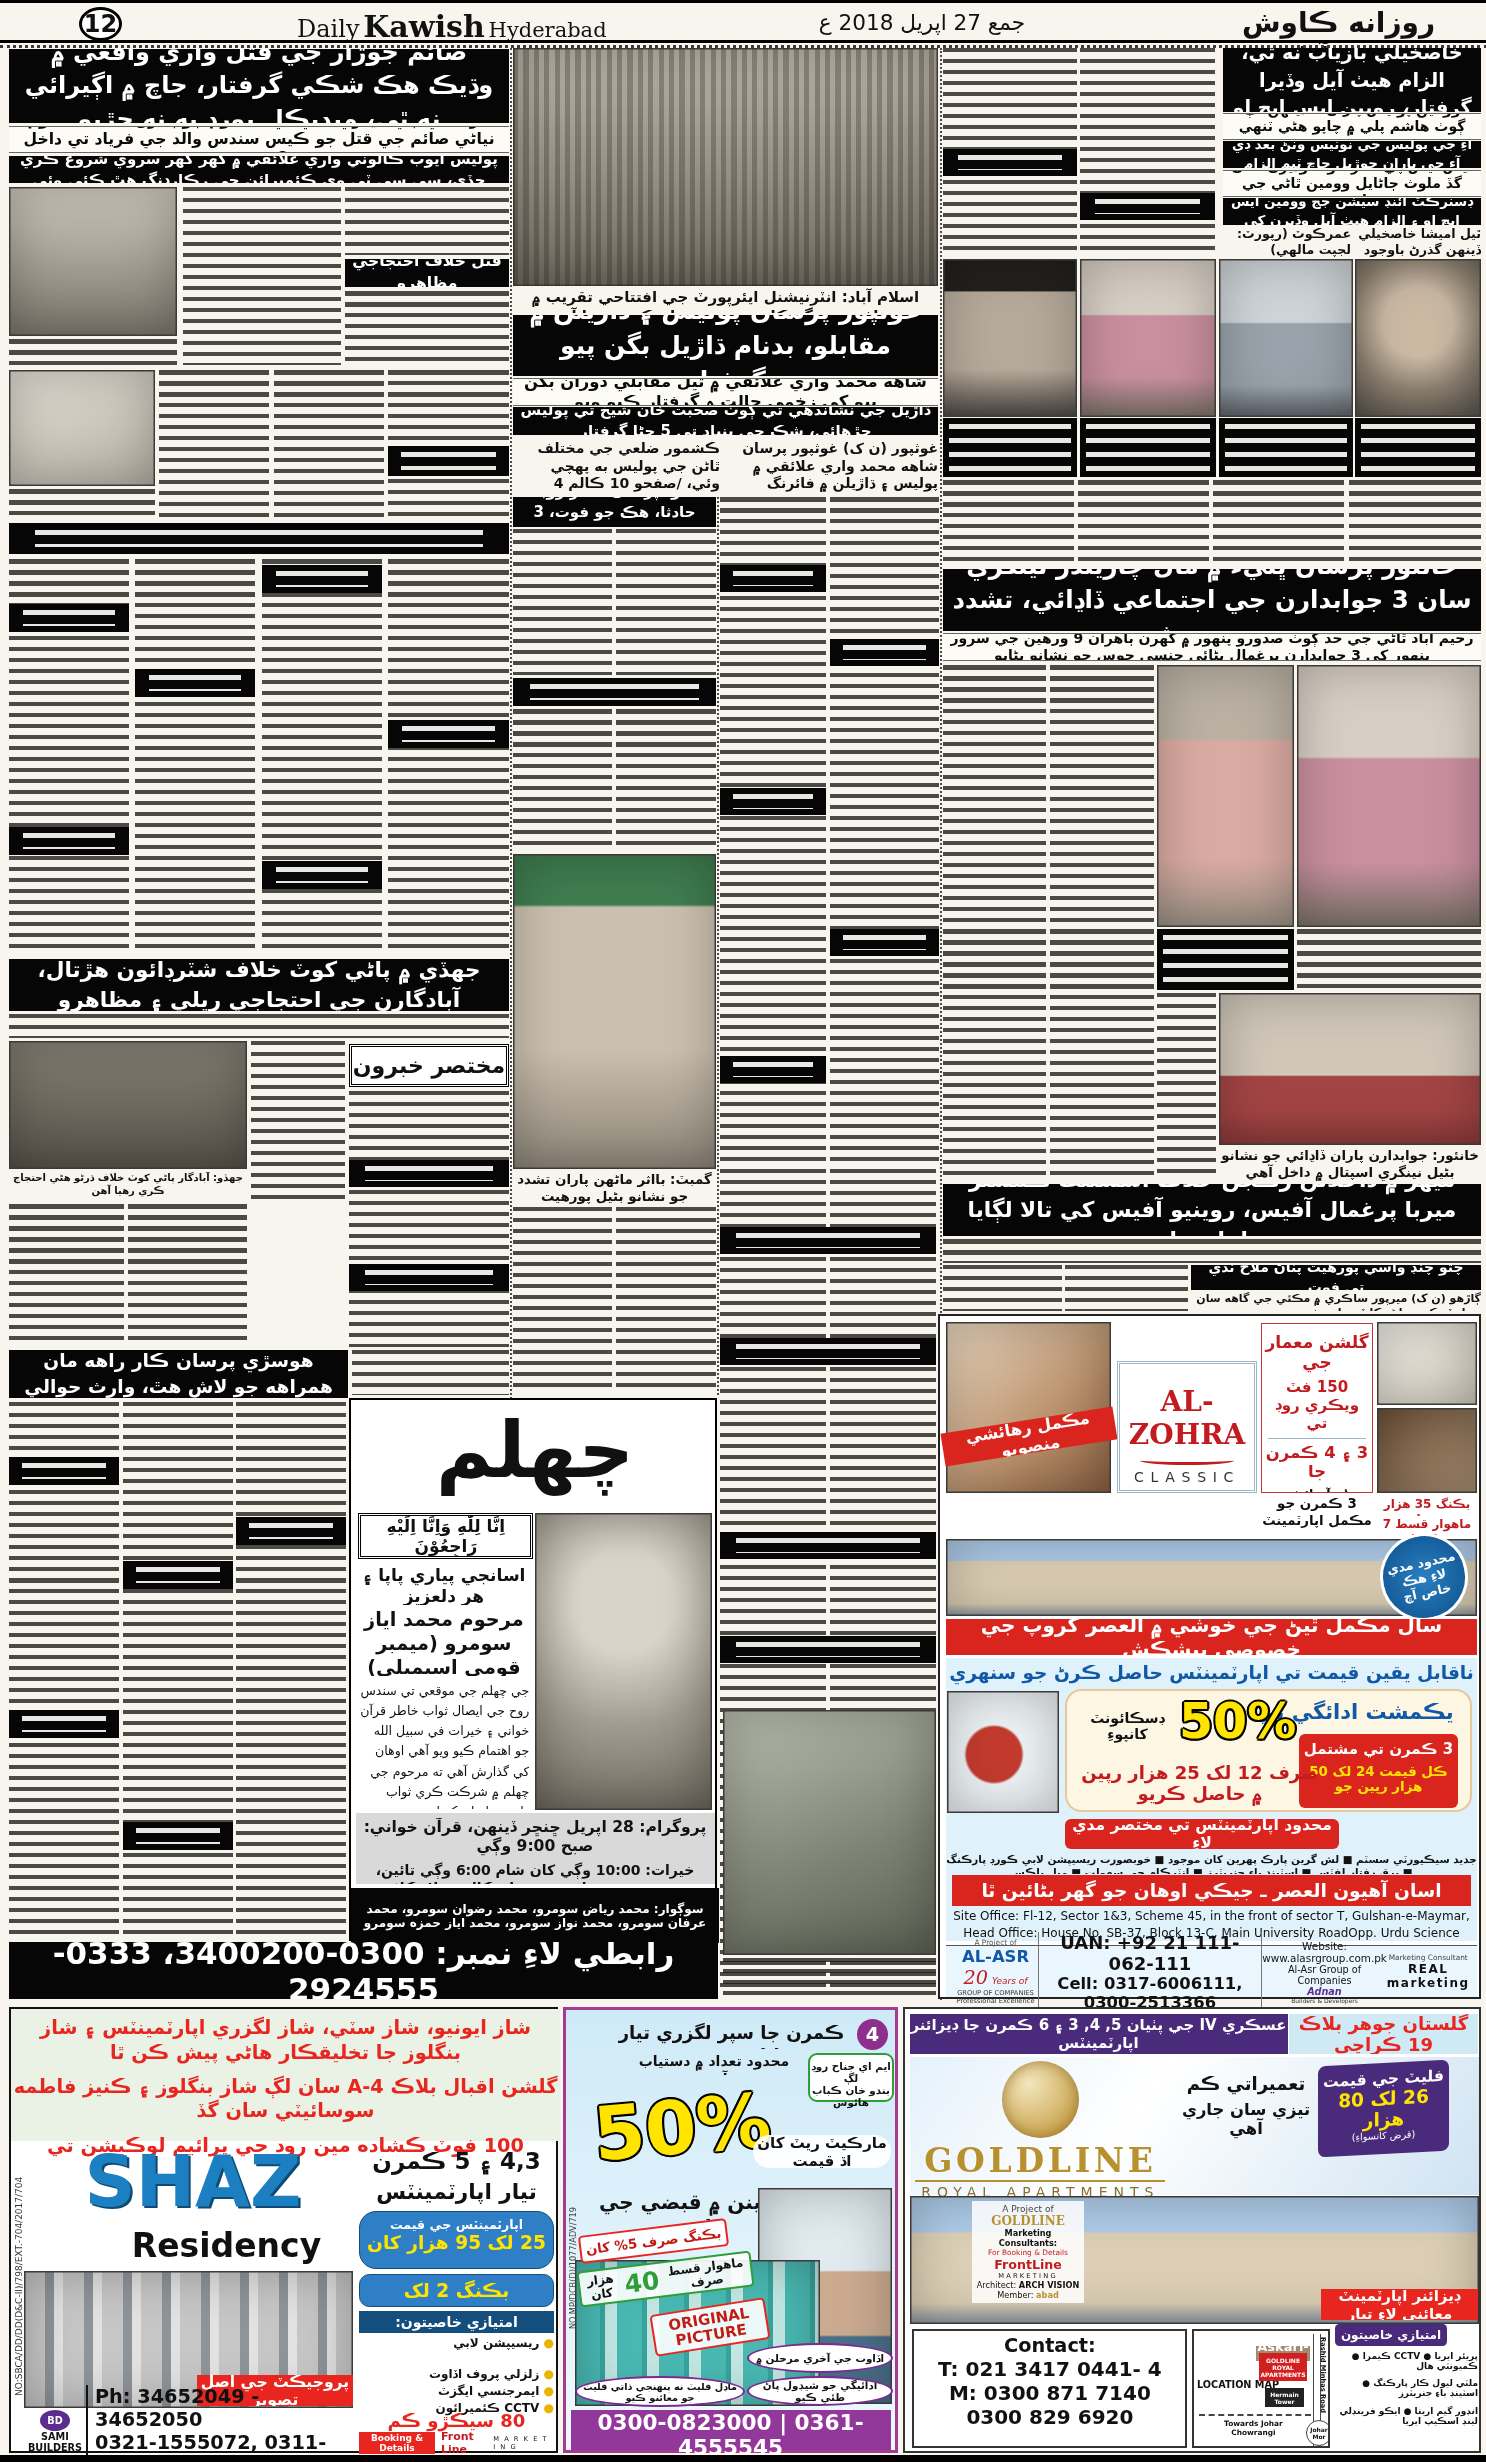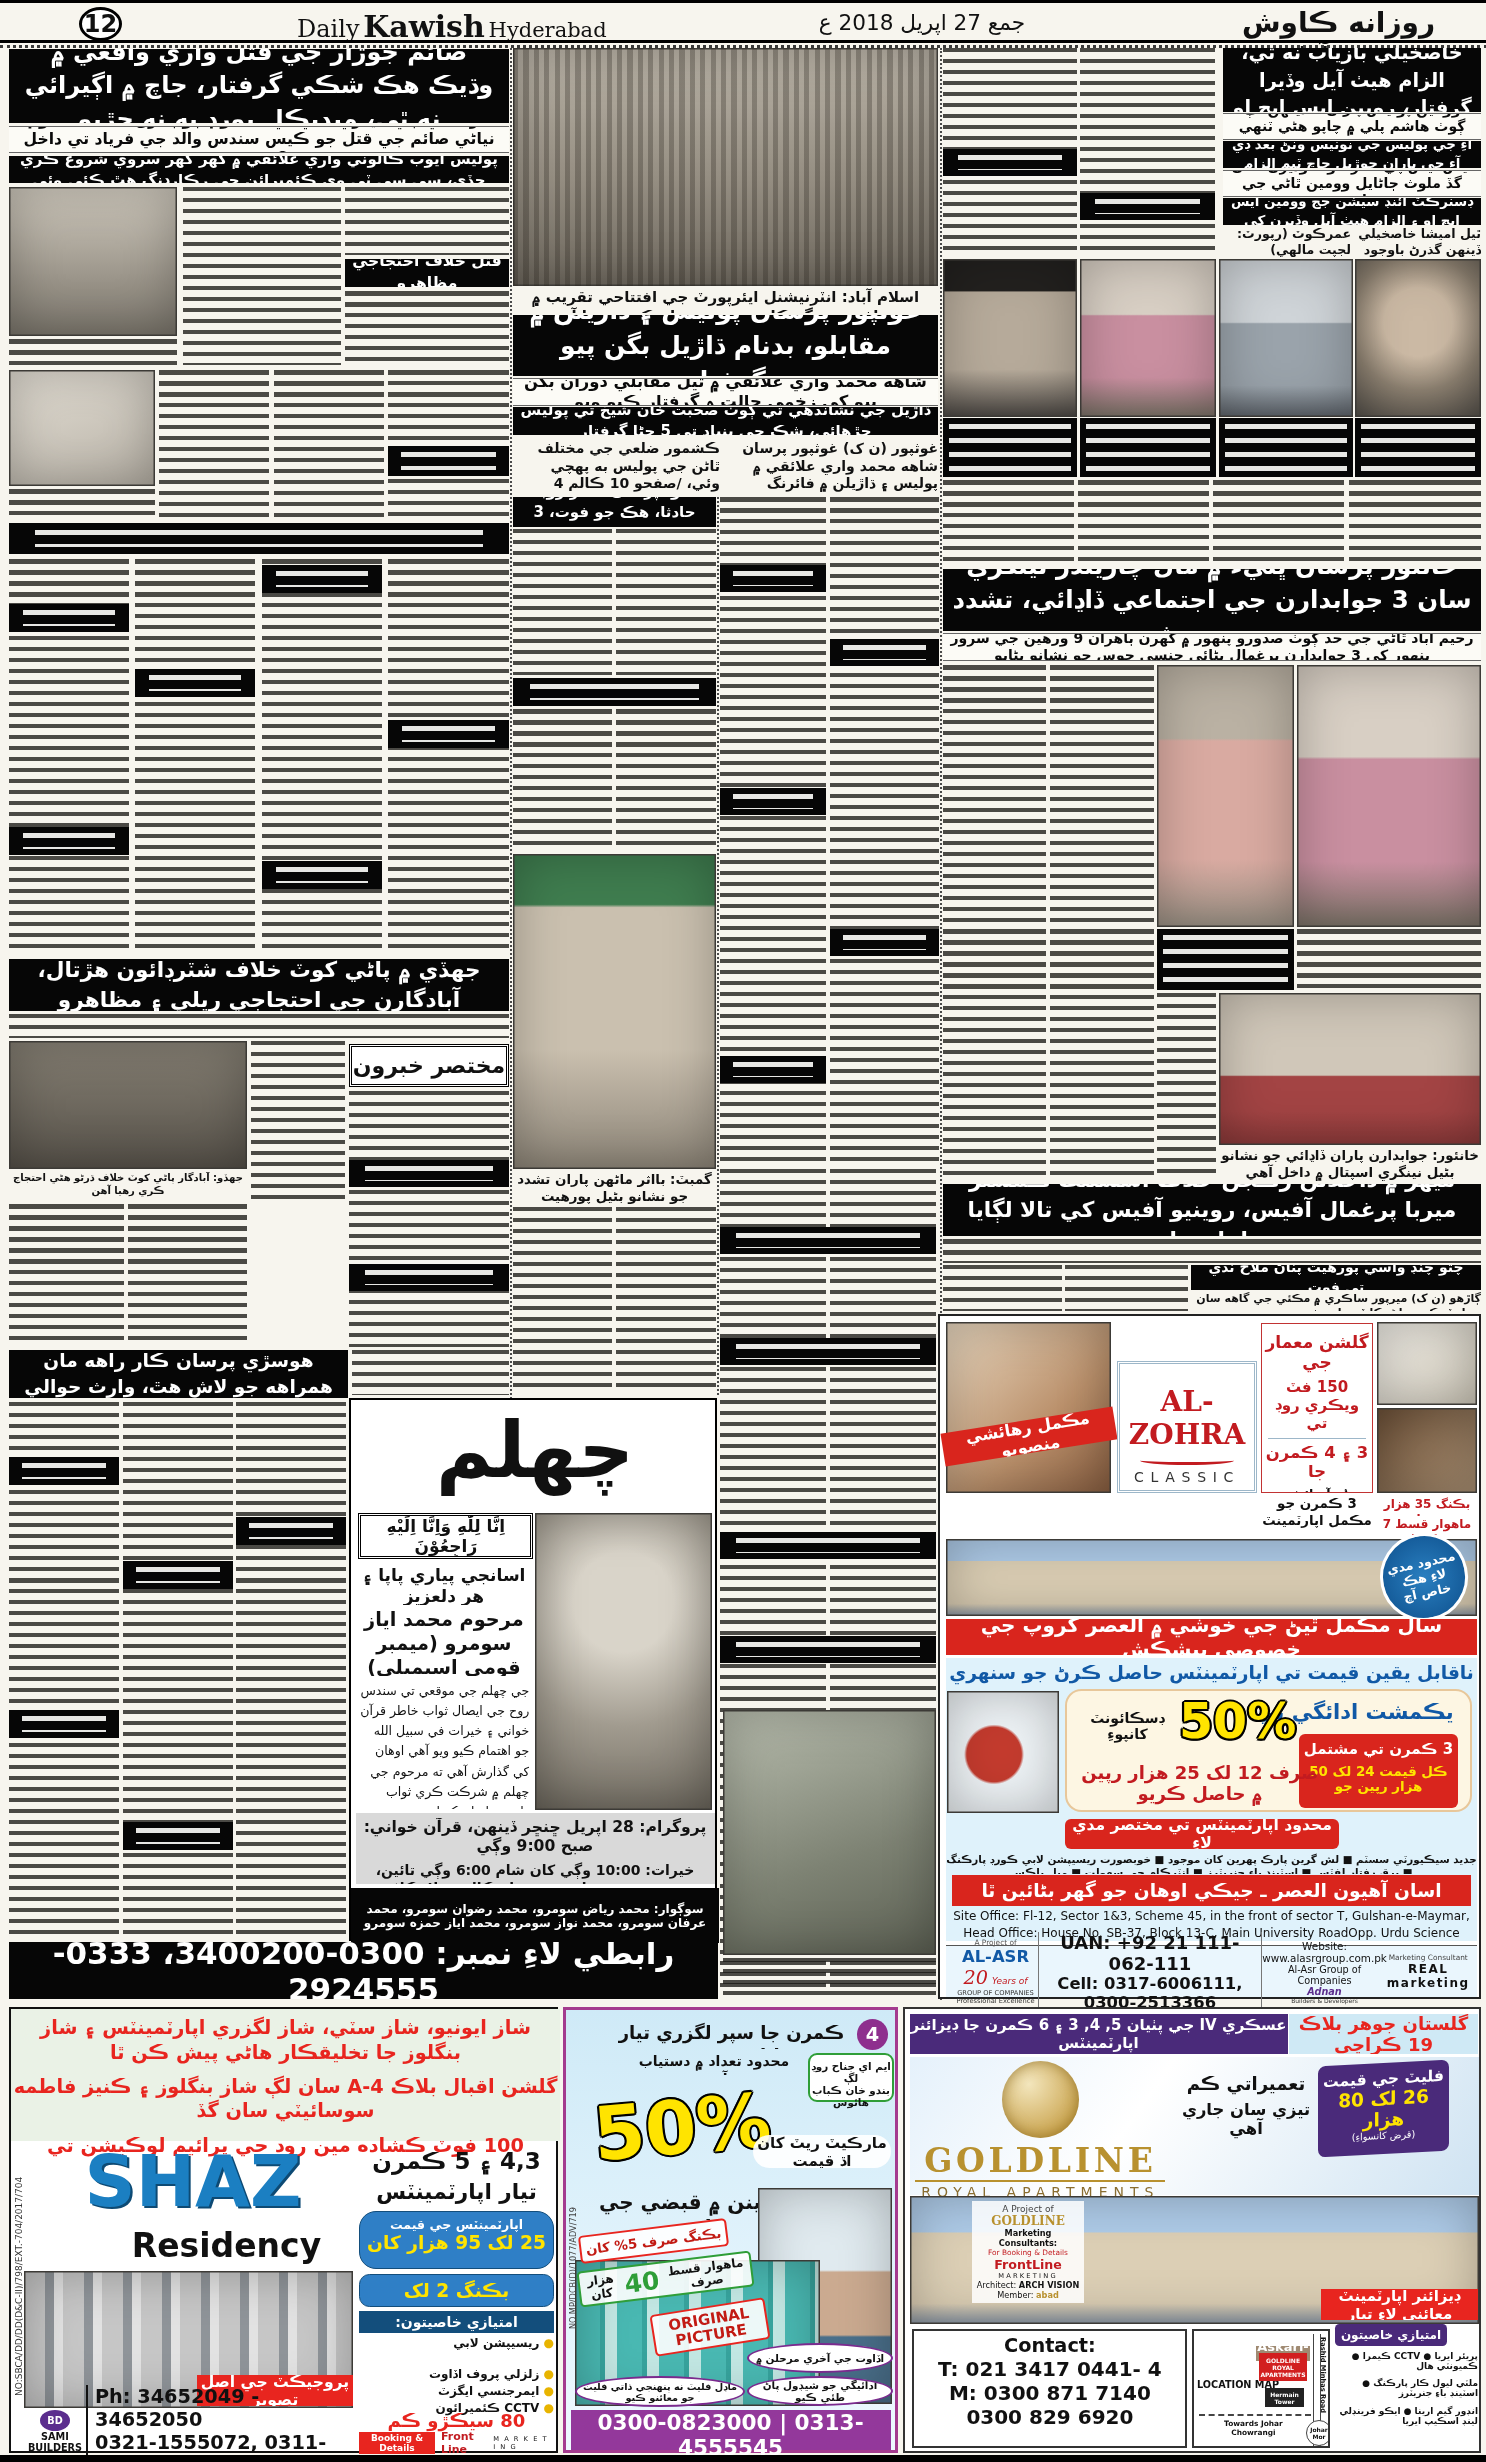--- a/index.html
+++ b/index.html
@@ -426,21 +426,21 @@
     <div class="abs stamp" style="left:12px;top:251px;width:175px;height:36px;transform:rotate(-7deg);border-color:#2f9e38;color:#111">
       <span style="font-size:12px">ماهوار قسط صرف</span>
       <span class="ltr" style="font-size:25px;color:#2f9e38;margin:0 3px">40</span>
       <span style="font-size:12px">هزار کان</span>
     </div>
     <div class="abs stamp ltr" style="left:86px;top:296px;width:116px;height:42px;transform:rotate(-9deg);font-size:15px;line-height:1.1">ORIGINAL PICTURE</div>
     <div class="abs oval" style="left:181px;top:333px;width:146px;height:30px;font-size:10.4px">اڏاوت جي آخري مرحلن ۾</div>
     <div class="abs oval" style="left:181px;top:366px;width:146px;height:30px;font-size:10.4px">ادائيگي جو شيڊول پاڻ طئي ڪيو</div>
     <div class="abs oval" style="left:9px;top:366px;width:170px;height:31px;font-size:9.7px">ماڊل فليٽ نه پنهنجي ذاتي فليٽ جو معائنو ڪيو</div>
     <div class="abs" style="left:4.5px;top:400px;width:320px;height:40px;background:#93389b;text-align:center">
-      <div class="ltr" style="font-size:21.6px;font-weight:bold;color:#fff">0300-0823000 | 0313-4555545</div>
+      <div class="ltr" style="font-size:21.6px;font-weight:bold;color:#fff">0300-0823000 | 0361-4555545</div>
       <div class="ltr" style="font-size:10.4px;font-weight:bold;color:#fff">MC-4, Adjecent Bundu Khan Kabab House, M.A. Jinnah Road. Ph: 021-32787784</div>
     </div>
   </div>
 
   <div class="abs" style="left:903px;top:2007px;width:578px;height:446px;border:2.2px solid #333;background:#fff">
     <div class="abs chip" style="left:384px;top:4.5px;width:189px;height:40px;background:#cfe9f5;color:#e8251f;font-size:18px">گلستان جوهر بلاڪ 19 ڪراچي</div>
     <div class="abs chip" style="left:4.5px;top:4.5px;width:378px;height:40px;background:#4a2a7a;color:#fff;font-size:15px">عسڪري IV جي پٺيان 5, 4, 3 ۽ 6 ڪمرن جا ڊيزائنر اپارٽمينٽس</div>
     <div class="abs" style="left:4.5px;top:48px;width:569px;height:138px;background:linear-gradient(125deg,#e5f1fb,#ffffff 40%,#cfe3f2)"></div>
     <div class="abs" style="left:97px;top:52px;width:77px;height:77px;border-radius:50%;
          background:radial-gradient(circle at 35% 30%,#f3e6bd,#caa44e 75%);box-shadow:inset 0 0 13.4px rgba(120,90,20,.6)"></div>

